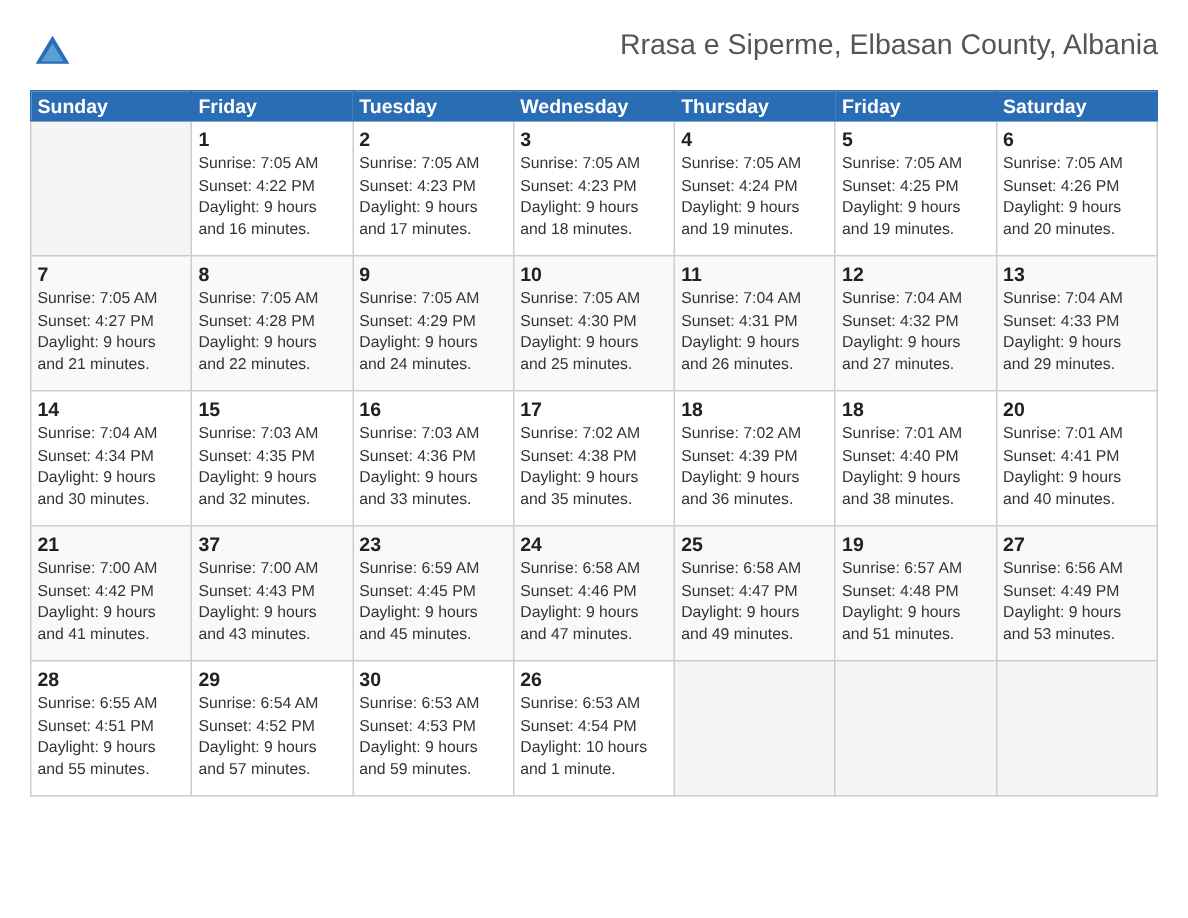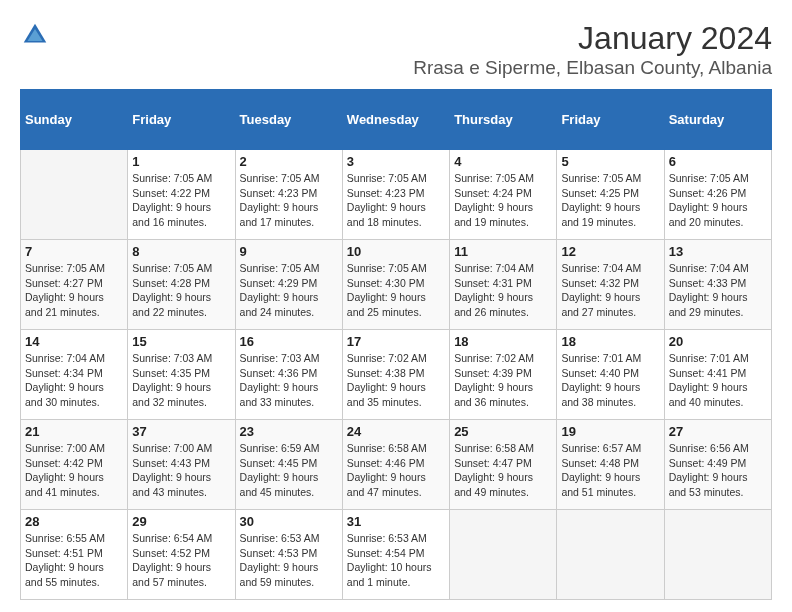--- a/index.html
+++ b/index.html
@@ -53,21 +53,21 @@
       color: #555;
     }
     table {
       width: 100%;
       border-collapse: collapse;
       font-size: 11px;
     }
     th {
       background-color: #2a6db5;
       color: #fff;
-      padding: 22px 4px;
+      padding: 2px 4px;
       text-align: left;
       font-size: 13px;
       font-weight: bold;
       border: 1px solid #2a6db5;
     }
     td {
       border: 1px solid #ccc;
       vertical-align: top;
       padding: 4px;
       width: calc(100%/7);
@@ -97,21 +97,20 @@
 <body>
 
 <div class="header">
   <div class="logo">
     <svg class="logo-icon" viewBox="0 0 40 40">
       <polygon points="20,5 35,30 5,30" fill="#2a6db5"></polygon>
       <polygon points="20,12 30,28 10,28" fill="#5a9fd4"></polygon>
     </svg>
   </div>
   <div class="title-block">
-    <div class="month-title">January 2024</div>
     <div class="subtitle">Rrasa e Siperme, Elbasan County, Albania</div>
   </div>
 </div>
 
 <table>
   <thead>
     <tr>
     <th>Sunday</th>
         <th>Friday</th>
         <th>Tuesday</th>
@@ -366,21 +365,21 @@
       </td>
         <td>
         <span class="day-number">30</span>
         <div class="day-info">
           Sunrise: 6:53 AM<br>
           Sunset: 4:53 PM<br>
           Daylight: 9 hours and 59 minutes.
         </div>
       </td>
         <td>
-        <span class="day-number">31</span>
+        <span class="day-number">26</span>
         <div class="day-info">
           Sunrise: 6:53 AM<br>
           Sunset: 4:54 PM<br>
           Daylight: 10 hours and 1 minute.
         </div>
       </td>
         <td class="empty"></td>
         <td class="empty"></td>
         <td class="empty"></td>
       </tr>

